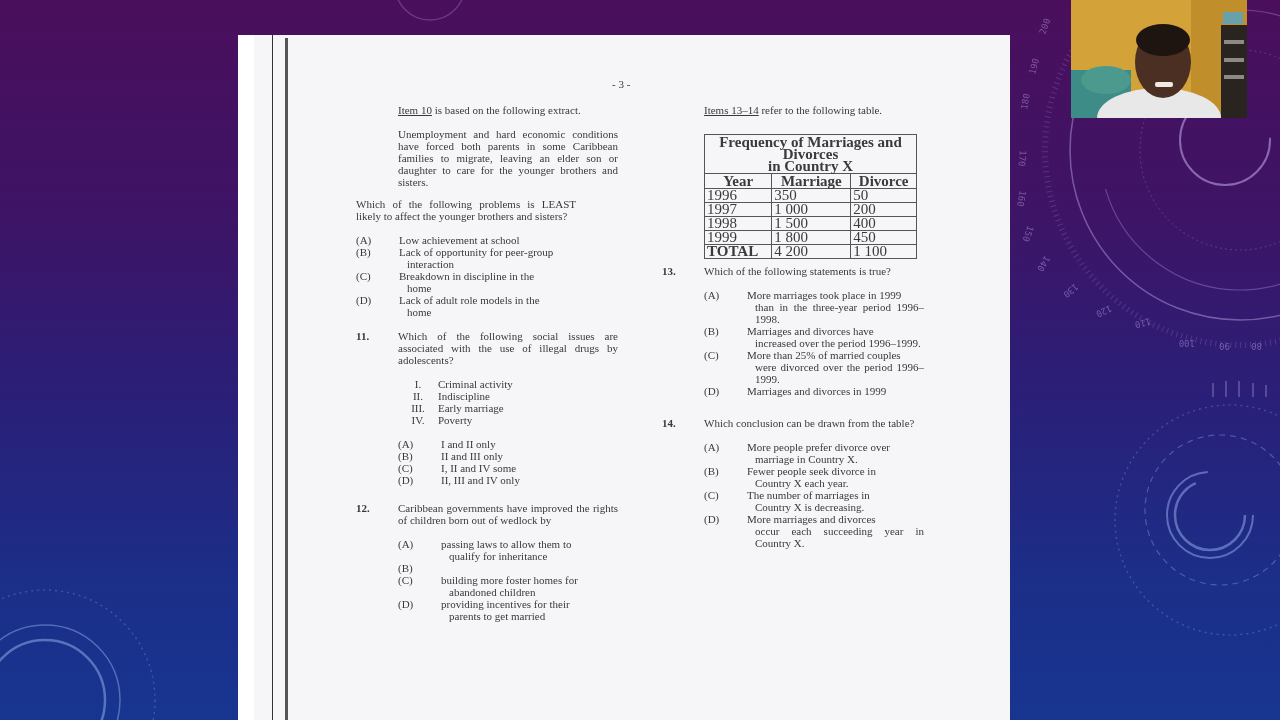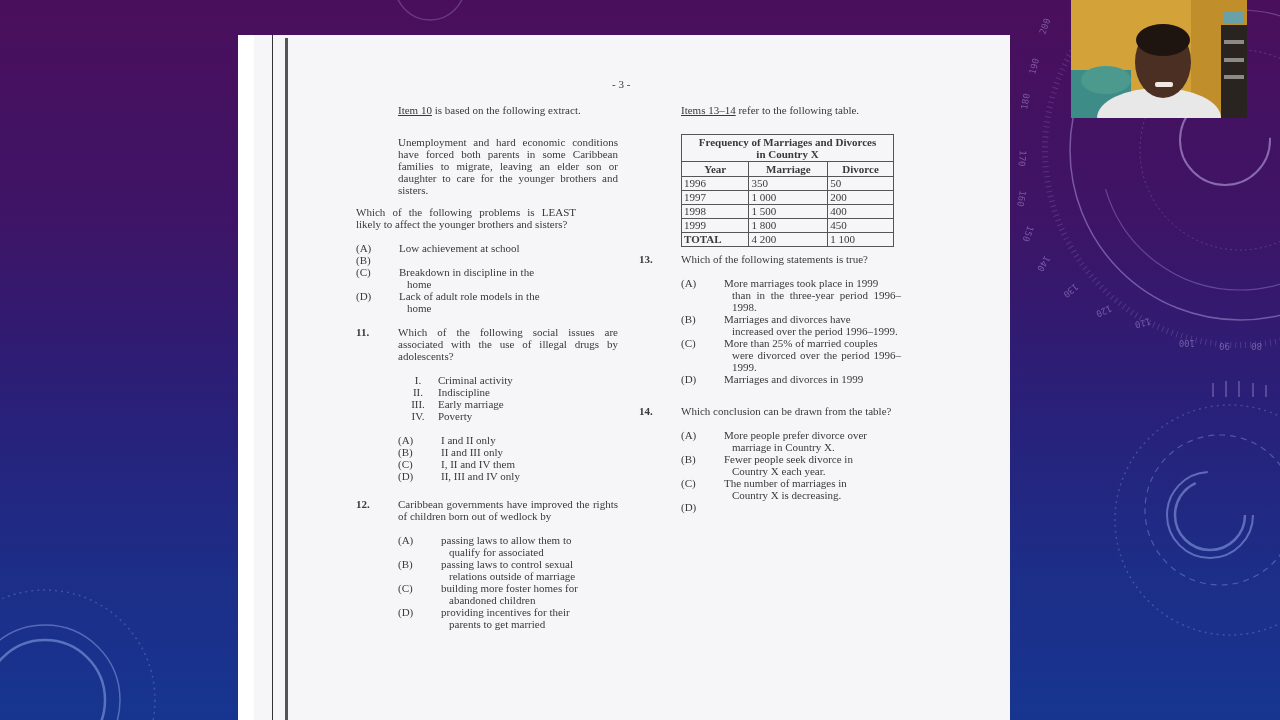--- a/index.html
+++ b/index.html
@@ -31,22 +31,22 @@
       position: absolute; left: 18px; top: 0; bottom: 0;
       width: 1px; background: #333;
     }
     .page-num {
       position: absolute; left: 358px; top: 43px;
       font-size: 12px; color: #444;
     }
     .doc-text { color: #3a3a3a; font-size: 11px; line-height: 12px; }
     .col { position: absolute; }
     .col-left { left: 102px; top: 69px; width: 262px; }
-    .col-right { left: 385px; top: 69px; width: 262px; }
-    .intro { margin-left: 42px; width: 220px; margin-bottom: 20px; }
+    .col-right { left: 408px; top: 69px; width: 262px; }
+    .intro { margin-left: 42px; width: 220px; margin-bottom: 12px; }
     .intro u { text-decoration: underline; }
     .extract {
       margin-left: 42px; width: 220px;
       text-align: justify;
       margin-bottom: 10px;
     }
     .question { display: flex; margin-bottom: 12px; }
     .q-num { width: 42px; font-weight: bold; flex-shrink: 0; }
     .q-body { width: 220px; }
     .q-stem { text-align: justify; margin-bottom: 12px; }
@@ -54,21 +54,21 @@
     .opt-letter { width: 43px; flex-shrink: 0; }
     .opt-text { flex: 1; text-align: justify; }
     .opt-text .cont { display: block; padding-left: 8px; }
     .roman { display: flex; }
     .roman-num { width: 40px; text-align: center; flex-shrink: 0; }
     .roman-list { margin-bottom: 12px; }
     table.freq {
       border-collapse: collapse;
       margin: 18px 0 6px 0;
       width: 213px;
-      font-size: 11px;
+      font-size: 15px;
       color: #3a3a3a;
     }
     table.freq, table.freq td, table.freq th { border: 1.5px solid #555; }
     table.freq th { font-weight: bold; padding: 1px 2px; }
     table.freq td { padding: 0 2px; line-height: 13px; }
     .table-title { text-align: center; font-weight: bold; line-height: 12px; }
     .webcam {
       position: absolute;
       left: 1071px; top: 0;
       width: 176px; height: 118px;
@@ -135,20 +135,21 @@
 
       <div class="question">
         <div class="q-body">
           <div class="q-stem">Which of the following problems is LEAST likely to affect the younger brothers and sisters?</div>
           <div class="opt">
               <span class="opt-letter">(A)</span>
               <span class="opt-text"><span>Low achievement at school</span></span>
             </div>
           <div class="opt">
               <span class="opt-letter">(B)</span>
+              <span class="opt-text"><span>Lack of opportunity for peer-group</span><span class="cont">interaction</span></span>
             </div>
           <div class="opt">
               <span class="opt-letter">(C)</span>
               <span class="opt-text"><span>Breakdown in discipline in the</span><span class="cont">home</span></span>
             </div>
           <div class="opt">
               <span class="opt-letter">(D)</span>
               <span class="opt-text"><span>Lack of adult role models in the</span><span class="cont">home</span></span>
             </div>
         </div>
@@ -179,40 +180,39 @@
           <div class="opt">
               <span class="opt-letter">(A)</span>
               <span class="opt-text">I and II only</span>
             </div>
           <div class="opt">
               <span class="opt-letter">(B)</span>
               <span class="opt-text">II and III only</span>
             </div>
           <div class="opt">
               <span class="opt-letter">(C)</span>
-              <span class="opt-text">I, II and IV them</span>
+              <span class="opt-text">I, II and IV some</span>
             </div>
           <div class="opt">
               <span class="opt-letter">(D)</span>
               <span class="opt-text">II, III and IV only</span>
             </div>
         </div>
       </div>
 
       <div class="question" style="margin-top:16px;">
         <div class="q-num">12.</div>
         <div class="q-body">
           <div class="q-stem">Caribbean governments have improved the rights of children born out of wedlock by</div>
           <div class="opt">
               <span class="opt-letter">(A)</span>
-              <span class="opt-text"><span>passing laws to allow them to</span><span class="cont">qualify for associated</span></span>
-            </div>
-          <div class="opt">
-              <span class="opt-letter">(B)</span>
-              <span class="opt-text"><span>passing laws to control sexual</span><span class="cont">relations outside of marriage</span></span>
+              <span class="opt-text"><span>passing laws to allow them to</span><span class="cont">qualify for inheritance</span></span>
+            </div>
+          <div class="opt">
+              <span class="opt-letter">(B)</span>
             </div>
           <div class="opt">
               <span class="opt-letter">(C)</span>
               <span class="opt-text"><span>building more foster homes for</span><span class="cont">abandoned children</span></span>
             </div>
           <div class="opt">
               <span class="opt-letter">(D)</span>
               <span class="opt-text"><span>providing incentives for their</span><span class="cont">parents to get married</span></span>
             </div>
         </div>
@@ -298,20 +298,21 @@
           <div class="opt">
               <span class="opt-letter">(B)</span>
               <span class="opt-text"><span>Fewer people seek divorce in</span><span class="cont">Country X each year.</span></span>
             </div>
           <div class="opt">
               <span class="opt-letter">(C)</span>
               <span class="opt-text"><span>The number of marriages in</span><span class="cont">Country X is decreasing.</span></span>
             </div>
           <div class="opt">
               <span class="opt-letter">(D)</span>
+              <span class="opt-text"><span>More marriages and divorces</span><span class="cont">occur each succeeding year in Country X.</span></span>
             </div>
         </div>
       </div>
     </div>
   </div>
 </div>
 
 <div class="webcam">
   <svg width="176" height="118" viewBox="0 0 176 118">
     <rect x="0" y="0" width="176" height="118" fill="#d3a33a"></rect>

